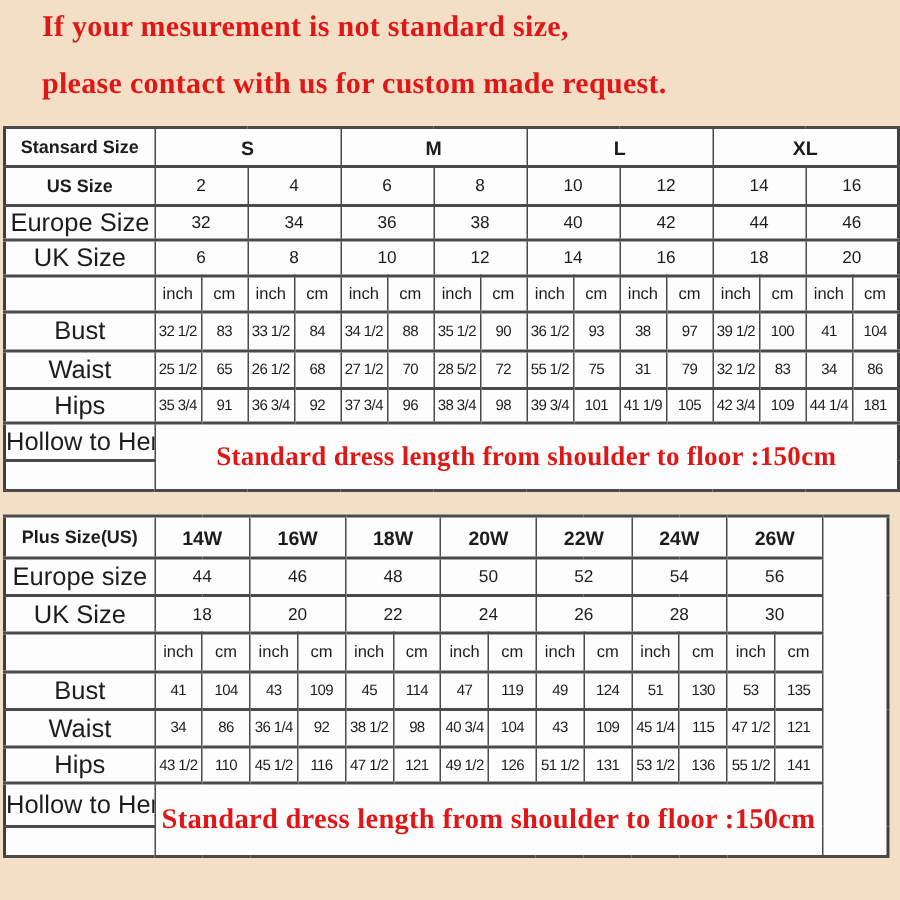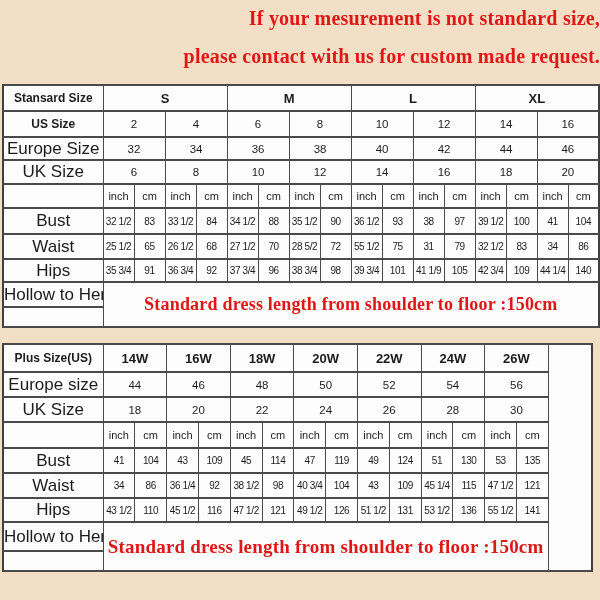--- a/index.html
+++ b/index.html
@@ -15,21 +15,20 @@
     font-family:"Liberation Sans", sans-serif;
     overflow:hidden;
   }
   .notice{
     color:var(--red);
     font-family:"Liberation Serif", serif;
     font-weight:bold;
     font-size:20px;
     margin-left:28px;
     letter-spacing:0.2px;
-    text-align:right;
   }
   #notice1{padding-top:7px;}
   #notice2{margin-top:15px;}
   table.size-table{
     border-collapse:collapse;
     table-layout:fixed;
     background:var(--tbl-bg);
     margin-left:2px;
     border:2px solid #3f3f3f;
   }
@@ -198,21 +197,21 @@
         <td class="meas">96</td>
         <td class="meas">38 3/4</td>
         <td class="meas">98</td>
         <td class="meas">39 3/4</td>
         <td class="meas">101</td>
         <td class="meas">41 1/9</td>
         <td class="meas">105</td>
         <td class="meas">42 3/4</td>
         <td class="meas">109</td>
         <td class="meas">44 1/4</td>
-        <td class="meas">140</td>
+        <td class="meas">181</td>
       </tr>
       <tr style="height: 25px;">
         <th class="label">Hollow to Hem</th>
         <td class="note" colspan="16" rowspan="2">Standard dress length from shoulder to floor :150cm</td>
       </tr>
       <tr style="height: 20px;">
         <th class="label"></th>
       </tr>
     </tbody>
   </table>

